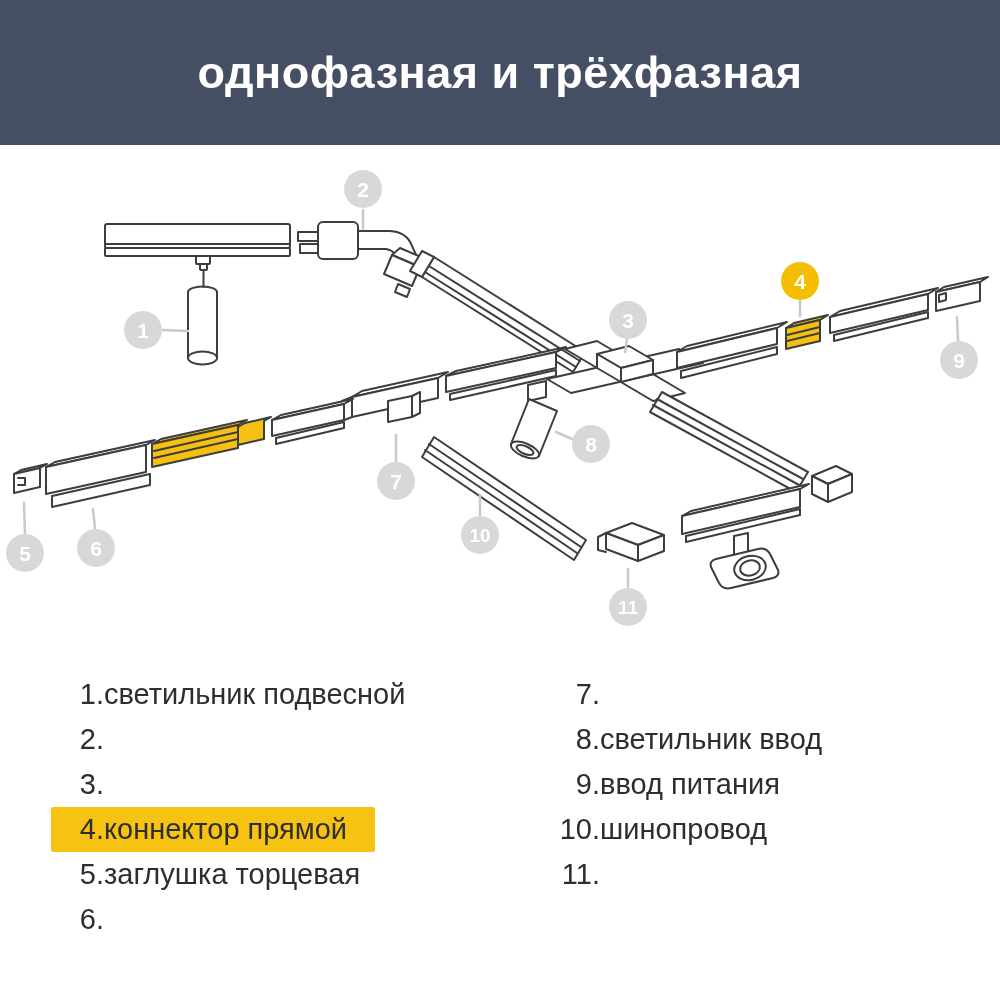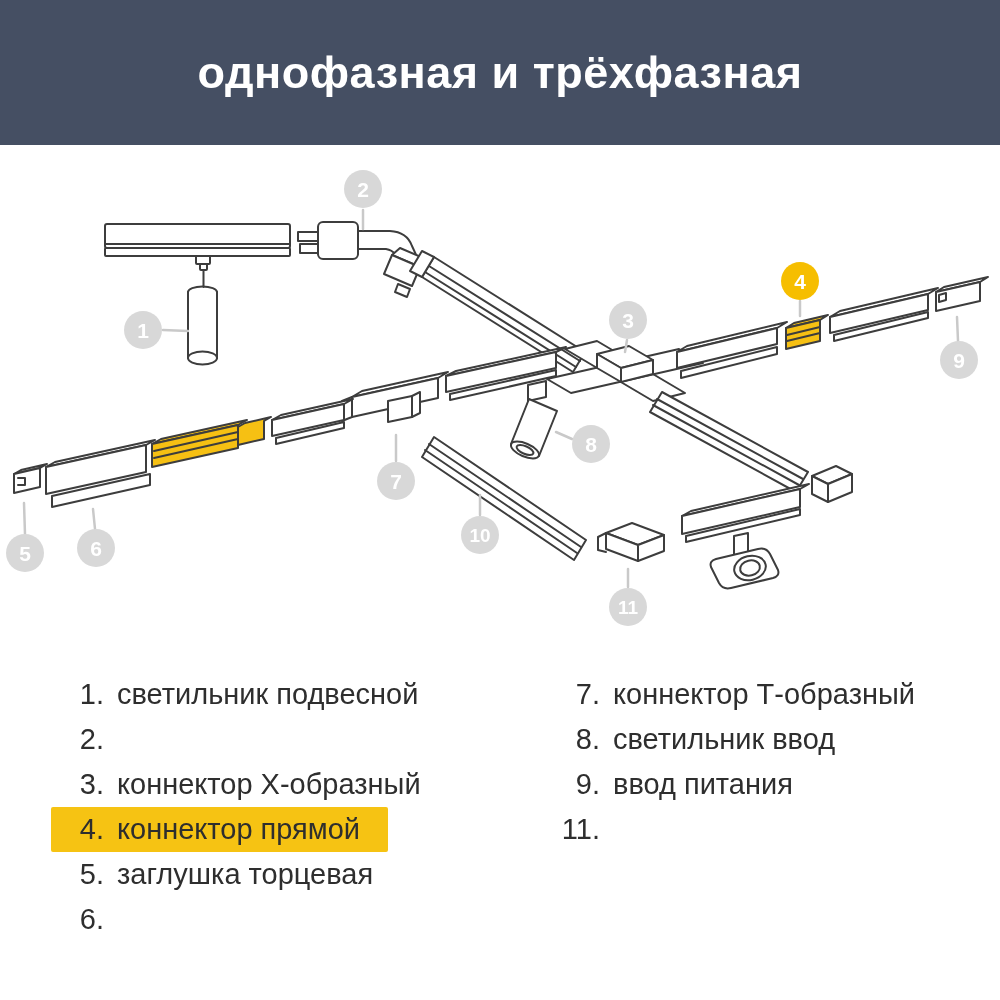--- a/index.html
+++ b/index.html
@@ -28,21 +28,21 @@
   .badge-num{fill:#ffffff;font-weight:700;font-size:21px;text-anchor:middle;font-family:"Liberation Sans",sans-serif;}
   .badge-num.small{font-size:19px;}
   
   .legend{position:absolute;top:667px;left:0;width:1000px;height:290px;color:#2e2e2e;}
   .lcol{position:absolute;top:5px;}
   .lcol.left{left:58px;}
   .lcol.right{left:520px;}
   .lrow{height:45px;display:flex;align-items:center;font-size:29px;font-weight:500;color:#2e2e2e;}
   .lrow .num{width:46px;text-align:right;flex:0 0 auto;}
   .lcol.right .lrow .num{width:80px;}
-  .lrow .lab{margin-left:13px;white-space:nowrap;}
+  .lrow .lab{white-space:nowrap;}
   .lrow.hl{background:#f6c313;width:fit-content;margin-left:-7px;padding-left:7px;padding-right:28px;border-radius:2px;}
 </style>
 </head>
 <body>
 
 <div class="header">
   <div class="tline">однофазная и трёхфазная</div>
 </div>
 
 <div class="diagram">
@@ -247,44 +247,46 @@
   <div class="lcol left">
     <div class="lrow">
       <span class="num">1.</span>
       <span class="lab">светильник подвесной</span>
     </div>
     <div class="lrow">
       <span class="num">2.</span>
     </div>
     <div class="lrow">
       <span class="num">3.</span>
-      <span class="lab">коннектор Х-образный</span>
     </div>
     <div class="lrow hl">
       <span class="num">4.</span>
       <span class="lab">коннектор прямой</span>
     </div>
     <div class="lrow">
       <span class="num">5.</span>
       <span class="lab">заглушка торцевая</span>
     </div>
     <div class="lrow">
       <span class="num">6.</span>
     </div>
   </div>
   <div class="lcol right">
     <div class="lrow">
       <span class="num">7.</span>
-      <span class="lab">коннектор Т-образный</span>
     </div>
     <div class="lrow">
       <span class="num">8.</span>
       <span class="lab">светильник ввод</span>
     </div>
     <div class="lrow">
       <span class="num">9.</span>
       <span class="lab">ввод питания</span>
     </div>
     <div class="lrow">
+      <span class="num">10.</span>
+      <span class="lab">шинопровод</span>
+    </div>
+    <div class="lrow">
       <span class="num">11.</span>
     </div>
   </div>
 </div>
 
 </body></html>

